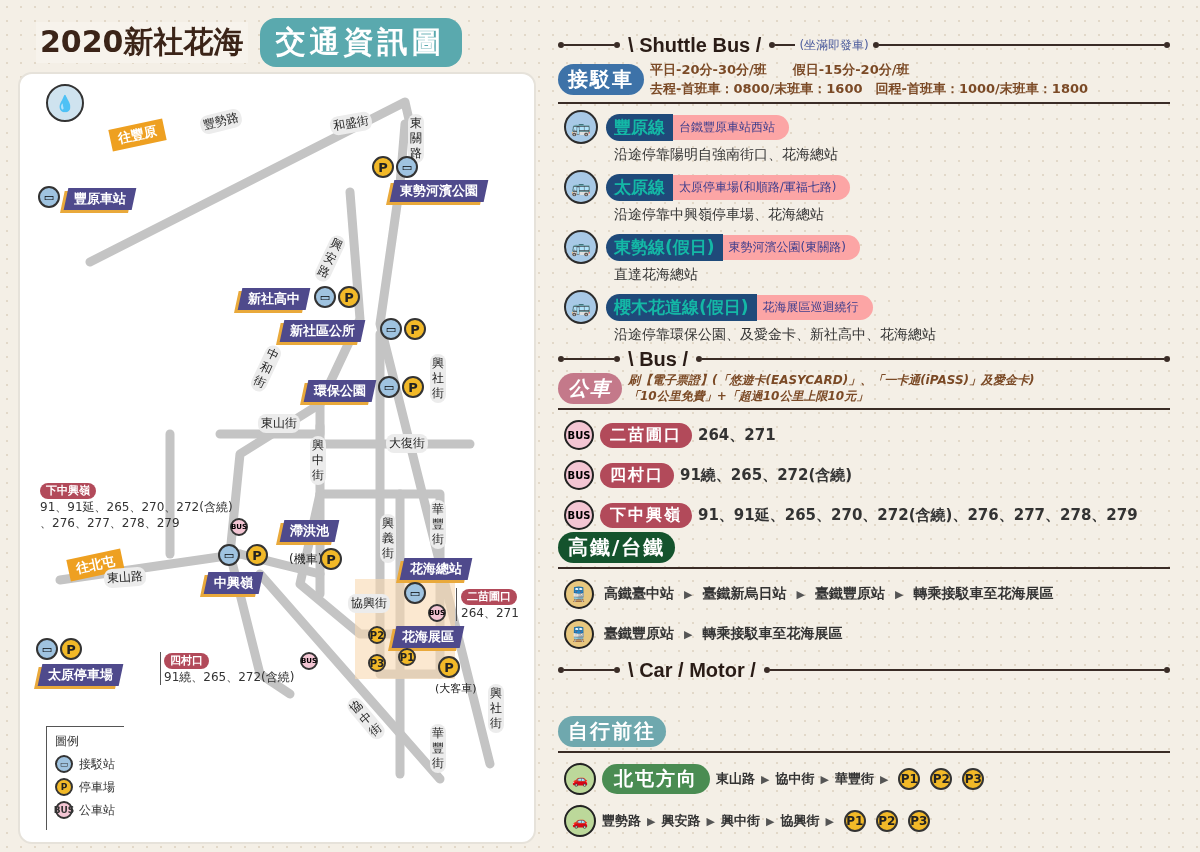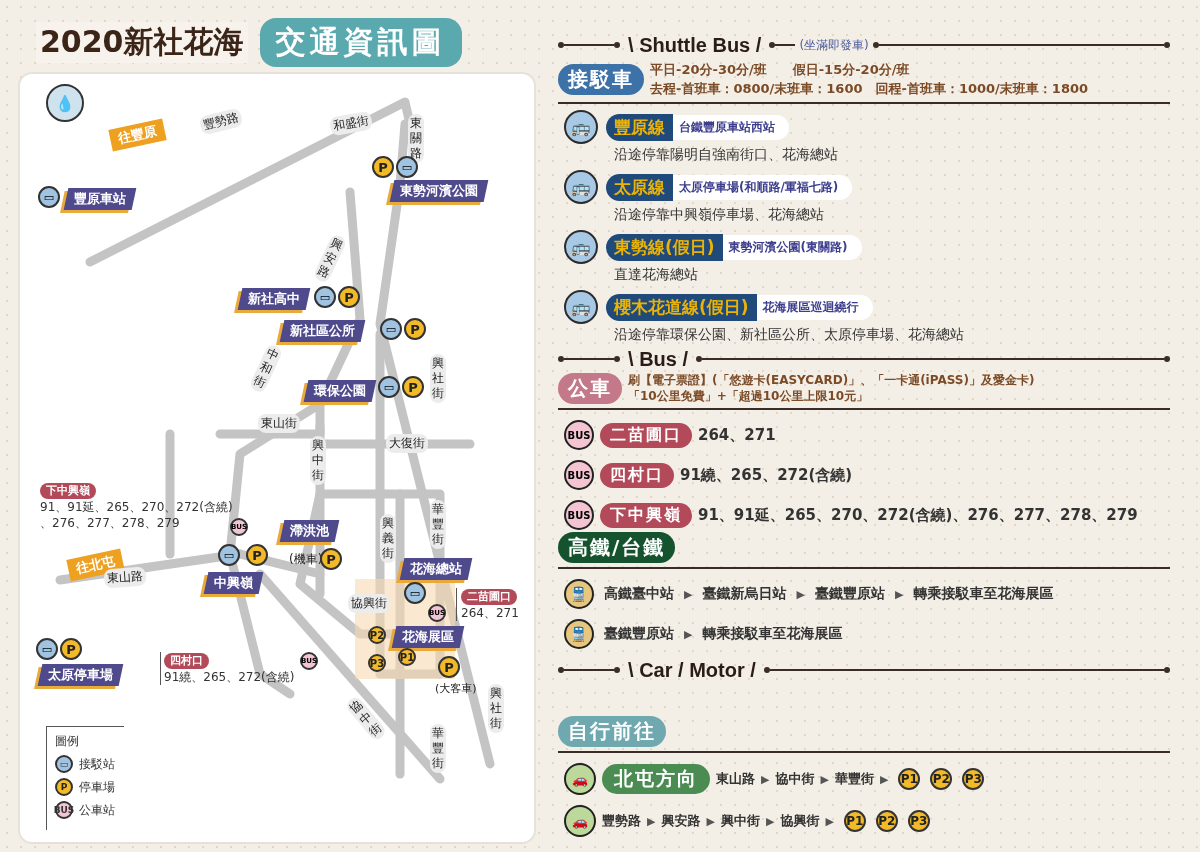--- a/index.html
+++ b/index.html
@@ -30,22 +30,22 @@
 .sec .line{flex:1;height:2px;background:#3a2c26;}
 .sec .dot{width:6px;height:6px;border-radius:50%;background:#3a2c26;}
 .sec .name{font-size:20px;font-weight:bold;color:#2a1c16;padding:0 8px;font-family:"Liberation Sans",sans-serif;}
 .sec .note{font-size:12px;color:#4e5e9e;padding:0 4px;}
 .pill{display:inline-block;color:#fff;font-weight:bold;font-size:20px;border-radius:16px;padding:2px 10px;letter-spacing:2px;}
 .row{display:flex;align-items:center;gap:6px;}
 .small-text{font-size:13px;color:#7b4a26;font-weight:bold;line-height:19px;}
 .route{position:relative;margin:6px 0 0 6px;}
 .route .hdr{display:flex;align-items:center;}
 .route .rc{width:34px;height:34px;border-radius:50%;border:2px solid #2c2c2c;background:#a8c9e6;display:flex;align-items:center;justify-content:center;margin-right:8px;}
-.route .rname{background:#1f4a7a;color:#eab308;font-weight:bold;font-size:17px;padding:2px 8px;border-radius:14px 0 0 14px;}
-.route .rdest{background:#ffffff;color:#3c3d8c;font-size:12px;font-weight:bold;padding:4px 14px 4px 6px;border-radius:0 14px 14px 0;}
+.route .rname{background:#1f4a7a;color:#14b8a6;font-weight:bold;font-size:17px;padding:2px 8px;border-radius:14px 0 0 14px;}
+.route .rdest{background:#fca5a5;color:#3c3d8c;font-size:12px;font-weight:normal;padding:4px 14px 4px 6px;border-radius:0 14px 14px 0;}
 .route .rdesc{font-size:14px;color:#333;margin-left:50px;margin-top:2px;font-weight:normal;}
 .sep{height:2px;background:#3a2c26;margin:4px 0;position:relative;}
 .busrow{display:flex;align-items:center;margin:10px 0 0 6px;gap:6px;}
 .busrow .bc{width:30px;height:30px;border-radius:50%;border:2px solid #222;background:#f3c5d3;font-size:10px;font-weight:bold;display:flex;align-items:center;justify-content:center;}
 .busrow .bn{background:#b24a5a;color:#fff;font-weight:bold;font-size:16px;border-radius:14px;padding:2px 10px;letter-spacing:2px;}
 .busrow .bl{font-size:15px;color:#333;font-weight:bold;}
 .trainrow{display:flex;align-items:center;margin:10px 0 0 6px;gap:10px;font-size:14px;font-weight:bold;color:#333;}
 .trainrow .tc{width:30px;height:30px;border-radius:50%;border:2px solid #222;background:#e7c77f;display:flex;align-items:center;justify-content:center;}
 .carrow{display:flex;align-items:center;margin:10px 0 0 6px;gap:6px;font-size:13px;font-weight:bold;color:#333;}
 .carrow .cc{width:32px;height:32px;border-radius:50%;border:2px solid #222;background:#bcd89a;display:flex;align-items:center;justify-content:center;}
@@ -225,33 +225,33 @@
         <span class="rdest">東勢河濱公園(東關路)</span>
       </div>
     <div class="rdesc">直達花海總站</div>
   </div>
   <div class="route">
     <div class="hdr">
         <span class="rc">🚌</span>
         <span class="rname">櫻木花道線(假日)</span>
         <span class="rdest">花海展區巡迴繞行</span>
       </div>
-    <div class="rdesc">沿途停靠環保公園、新社區公所、太原停車場、花海總站</div>
+    <div class="rdesc">沿途停靠環保公園、及愛金卡、新社高中、花海總站</div>
   </div>
 
   <div class="sec" style="margin-top:4px;">
     <span class="dot"></span>
       <span class="line" style="flex:0 0 50px;"></span>
       <span class="dot"></span>
     <span class="name">\ <span>Bus</span> /</span>
     <span class="dot"></span>
       <span class="line"></span>
       <span class="dot"></span>
   </div>
-  <div class="row" style="margin-top:2px;">
+  <div class="row" style="margin-top:2px;font-style:italic;">
     <span class="pill" style="background:#c4798a;">公車</span>
     <div>
       <div class="small-text" style="font-size:12px;line-height:16px;">刷【電子票證】(「悠遊卡(EASYCARD)」、「一卡通(iPASS)」及愛金卡)</div>
       <div class="small-text" style="font-size:12px;line-height:16px;">「10公里免費」+「超過10公里上限10元」</div>
     </div>
   </div>
   <div class="sep"></div>
   <div class="busrow">
       <span class="bc">BUS</span>
       <span class="bn">二苗圃口</span>

